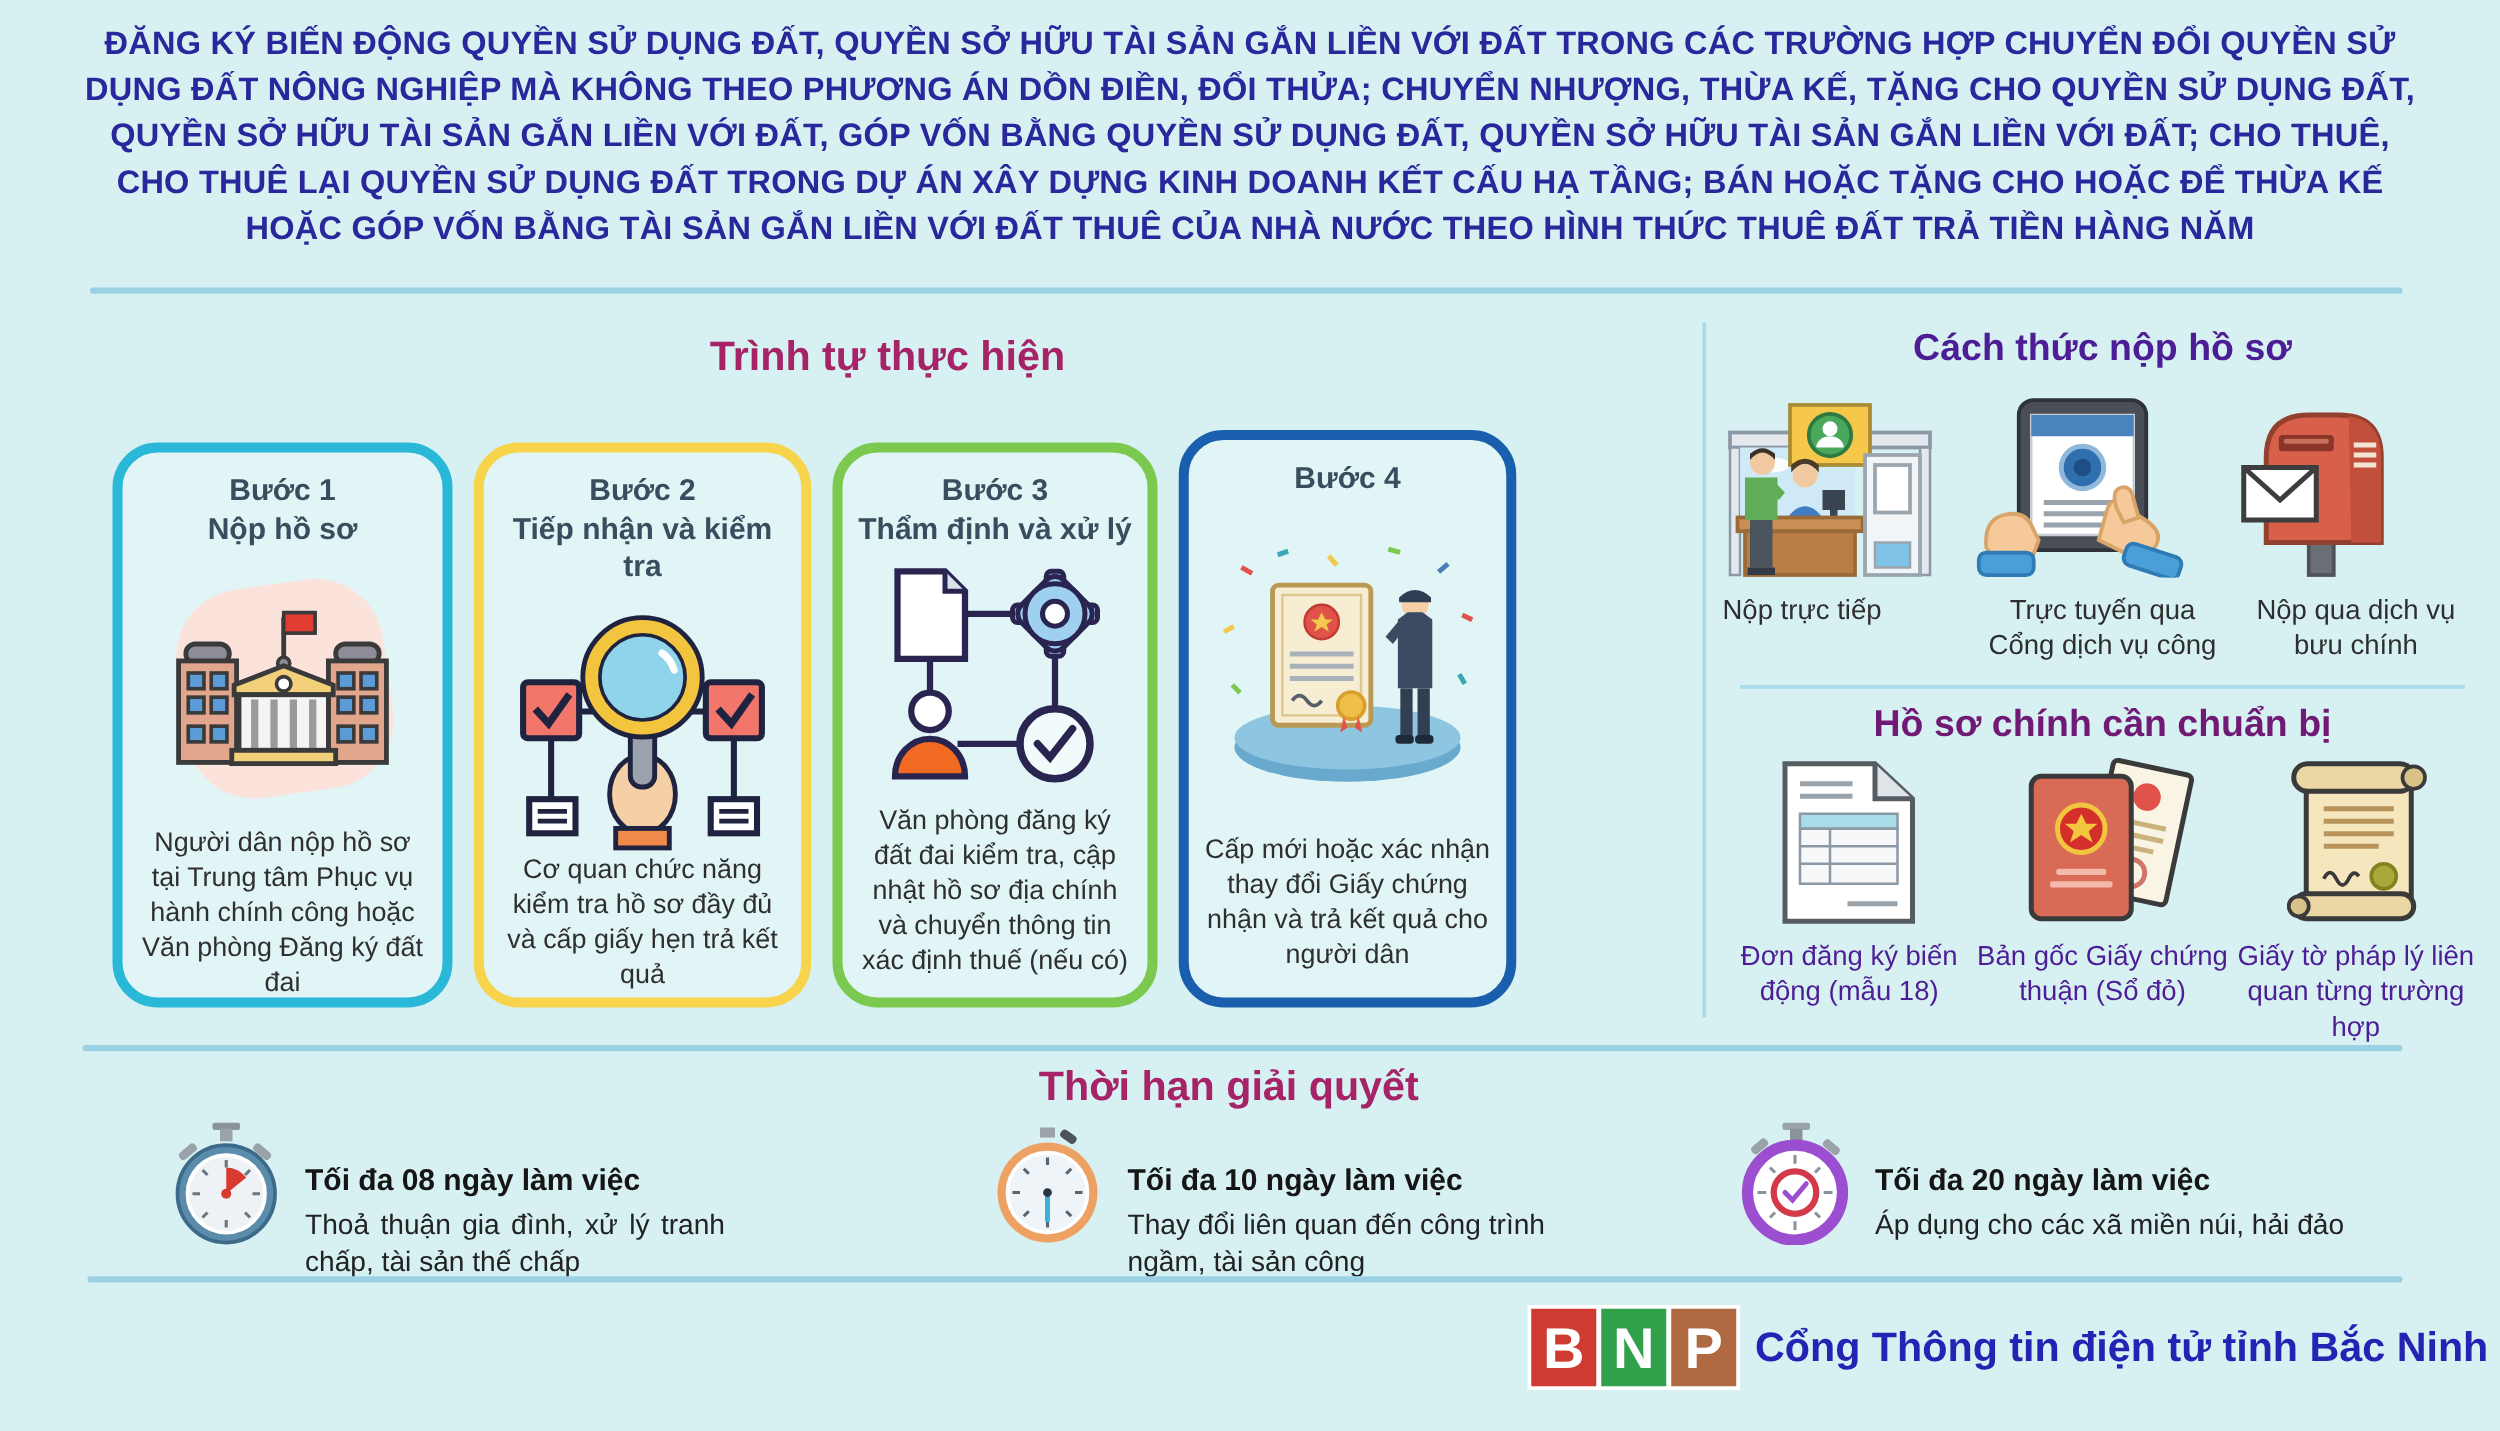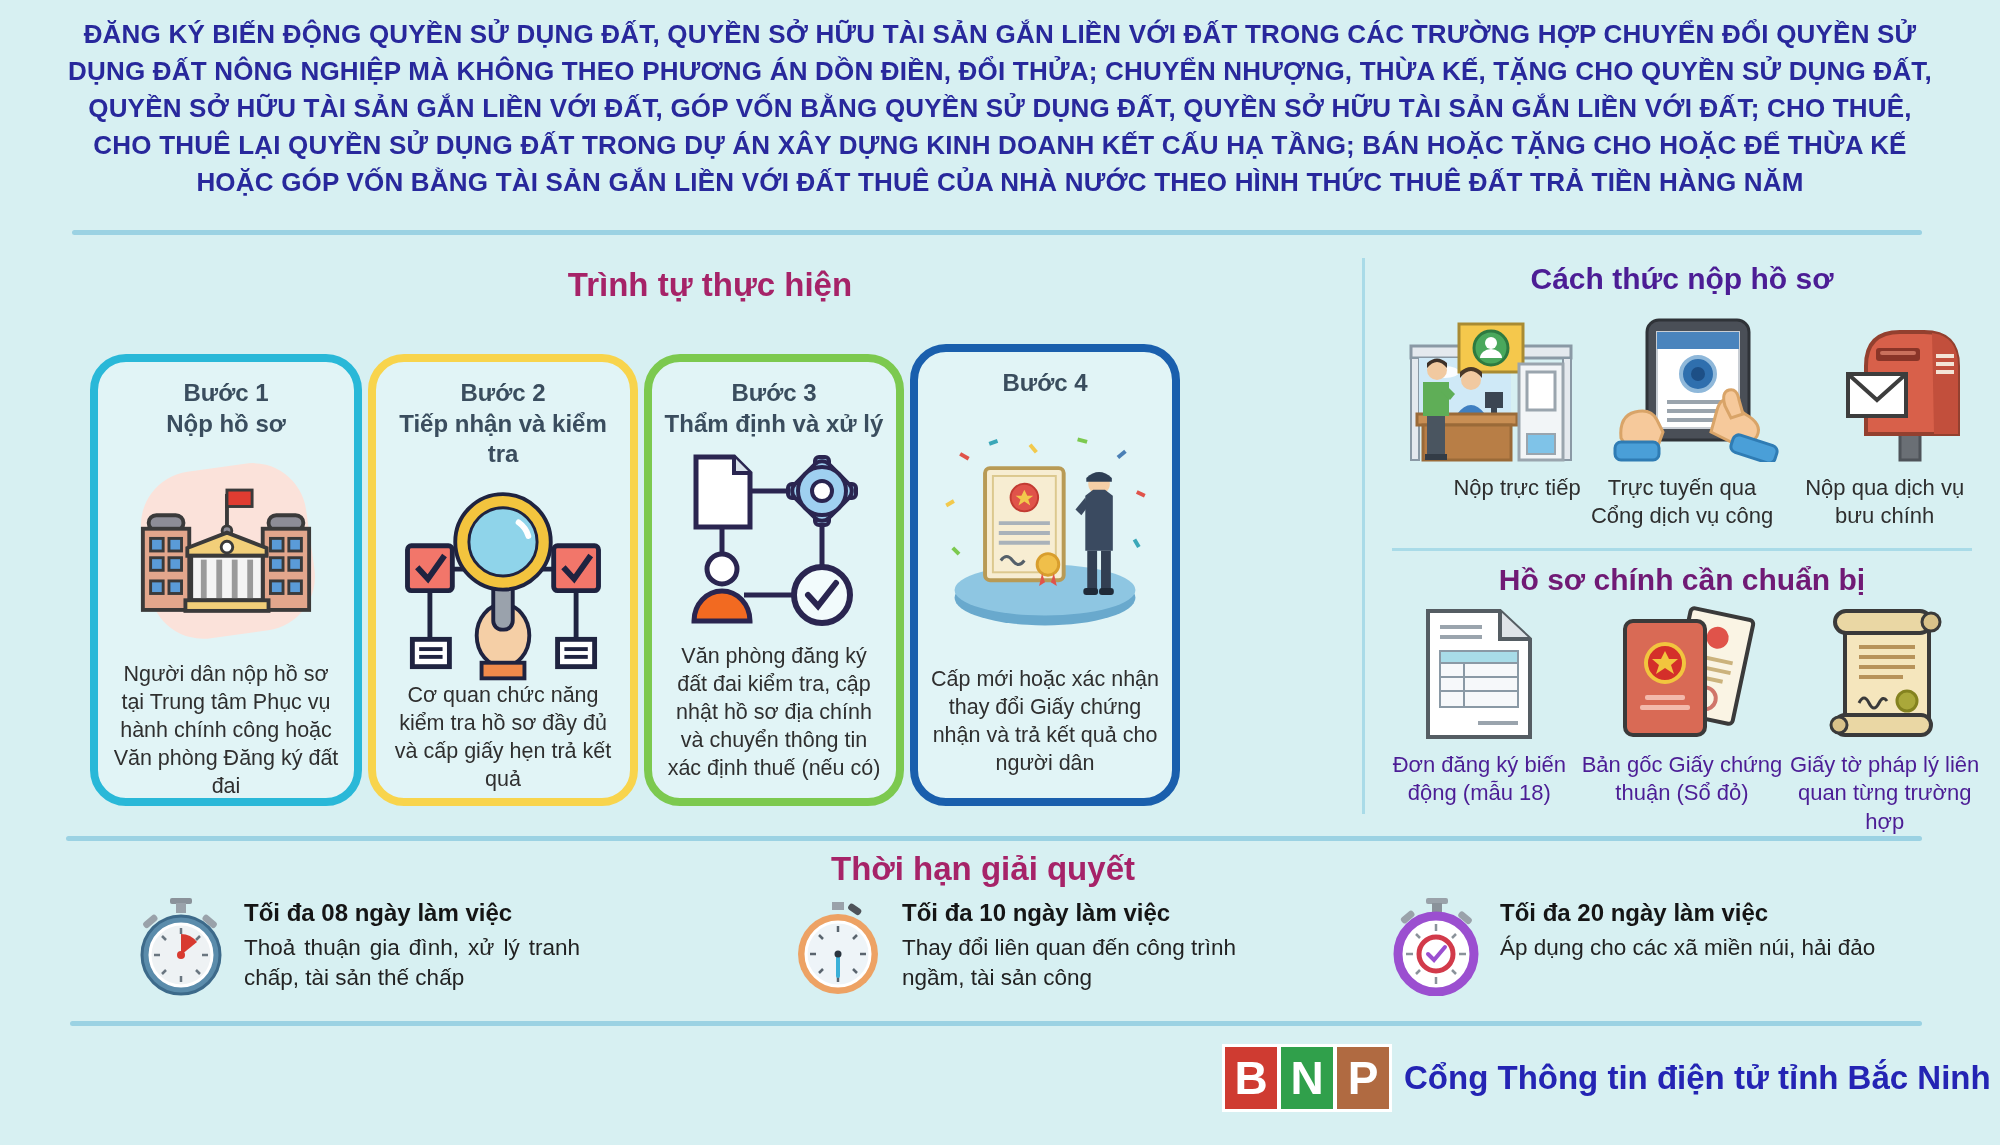--- a/index.html
+++ b/index.html
@@ -17,53 +17,53 @@
   .hdiv { position:absolute; height:5px; background:#9bd2e3; border-radius:3px; }
   #hr1 { top:230px; left:72px; width:1850px; }
   #hr2 { top:836px; left:66px; width:1856px; }
   #hr3 { top:1021px; left:70px; width:1852px; }
   .vdiv { position:absolute; left:1362px; top:258px; width:3px; height:556px; background:#a9dbe8; }
 
   .sec-heading { color:#a62368; font-weight:bold; }
 
   
   .process-heading { position:absolute; top:266px; left:65px; width:1290px; text-align:center; font-size:33px; }
-  .cards { position:absolute; top:354px; left:90px; width:1042px; display:flex; gap:6px; align-items:flex-start; }
+  .cards { position:absolute; top:354px; left:90px; width:1042px; display:flex; gap:17px; align-items:flex-start; }
   .card {
     flex:1; height:452px; box-sizing:border-box;
     border-radius:36px; border:8px solid #888; background:#e1f4f6;
     display:flex; flex-direction:column; align-items:center;
     padding:16px 12px 20px;
   }
   .card--4 { margin-top:-10px; height:462px; }
   .card-title { color:#3a4d5e; font-weight:bold; font-size:24px; line-height:1.28; text-align:center; }
   .card-icon { flex:1; display:flex; align-items:center; justify-content:center; }
   .card-desc { color:#2f2f2f; font-size:21.5px; line-height:1.3; text-align:center; }
 
   
   .right-col { position:absolute; left:1378px; top:262px; width:608px; }
   .rc-heading { text-align:center; font-size:30px; }
   .methods { display:flex; margin-top:16px; }
-  .method { flex:1; display:flex; flex-direction:column; align-items:flex-end; }
+  .method { flex:1; display:flex; flex-direction:column; align-items:flex-start; }
   .method-icon { height:150px; display:flex; align-items:flex-end; justify-content:center; }
   .method-label { margin-top:12px; font-size:22px; color:#2e2e2e; text-align:center; line-height:1.28; }
   .rc-divider { height:3px; background:#a9dbe8; margin:18px 14px 12px; }
   .docs { display:flex; margin-top:6px; }
   .doc { flex:1; display:flex; flex-direction:column; align-items:center; }
   .doc-icon { height:138px; display:flex; align-items:flex-end; justify-content:center; }
   .doc-label { margin-top:10px; font-size:22px; color:#4c1d95; text-align:center; line-height:1.28; }
 
   
   .dl-heading { position:absolute; top:850px; left:0; width:1966px; text-align:center; font-size:33px; }
   .deadline { position:absolute; top:898px; display:flex; gap:18px; align-items:flex-start; }
   #dl1 { left:134px; width:440px; }
   #dl2 { left:792px; width:480px; }
   #dl3 { left:1390px; width:548px; }
   .dl-icon { flex:none; }
-  .dl-title { font-size:24px; font-weight:bold; color:#151515; line-height:1.25; }
+  .dl-title { font-size:24px; font-weight:bold; color:#151515; line-height:1.25;margin-top:32px; }
   .dl-desc { margin-top:5px; font-size:22.5px; color:#222; line-height:1.35; }
   .dl-desc.just { text-align:justify; width:336px; }
   #dl2 .dl-desc { width:370px; }
 
   
   .footer { position:absolute; top:1044px; left:1222px; display:flex; align-items:center; gap:12px; }
   .logo { display:flex; gap:4px; background:#ffffff; padding:3px; }
   .logo-cell { width:52px; height:62px; display:flex; align-items:center; justify-content:center;
                color:#fff; font-weight:bold; font-size:46px; }
   .footer-text { color:#2424b4; font-size:33px; font-weight:bold; white-space:nowrap; }

